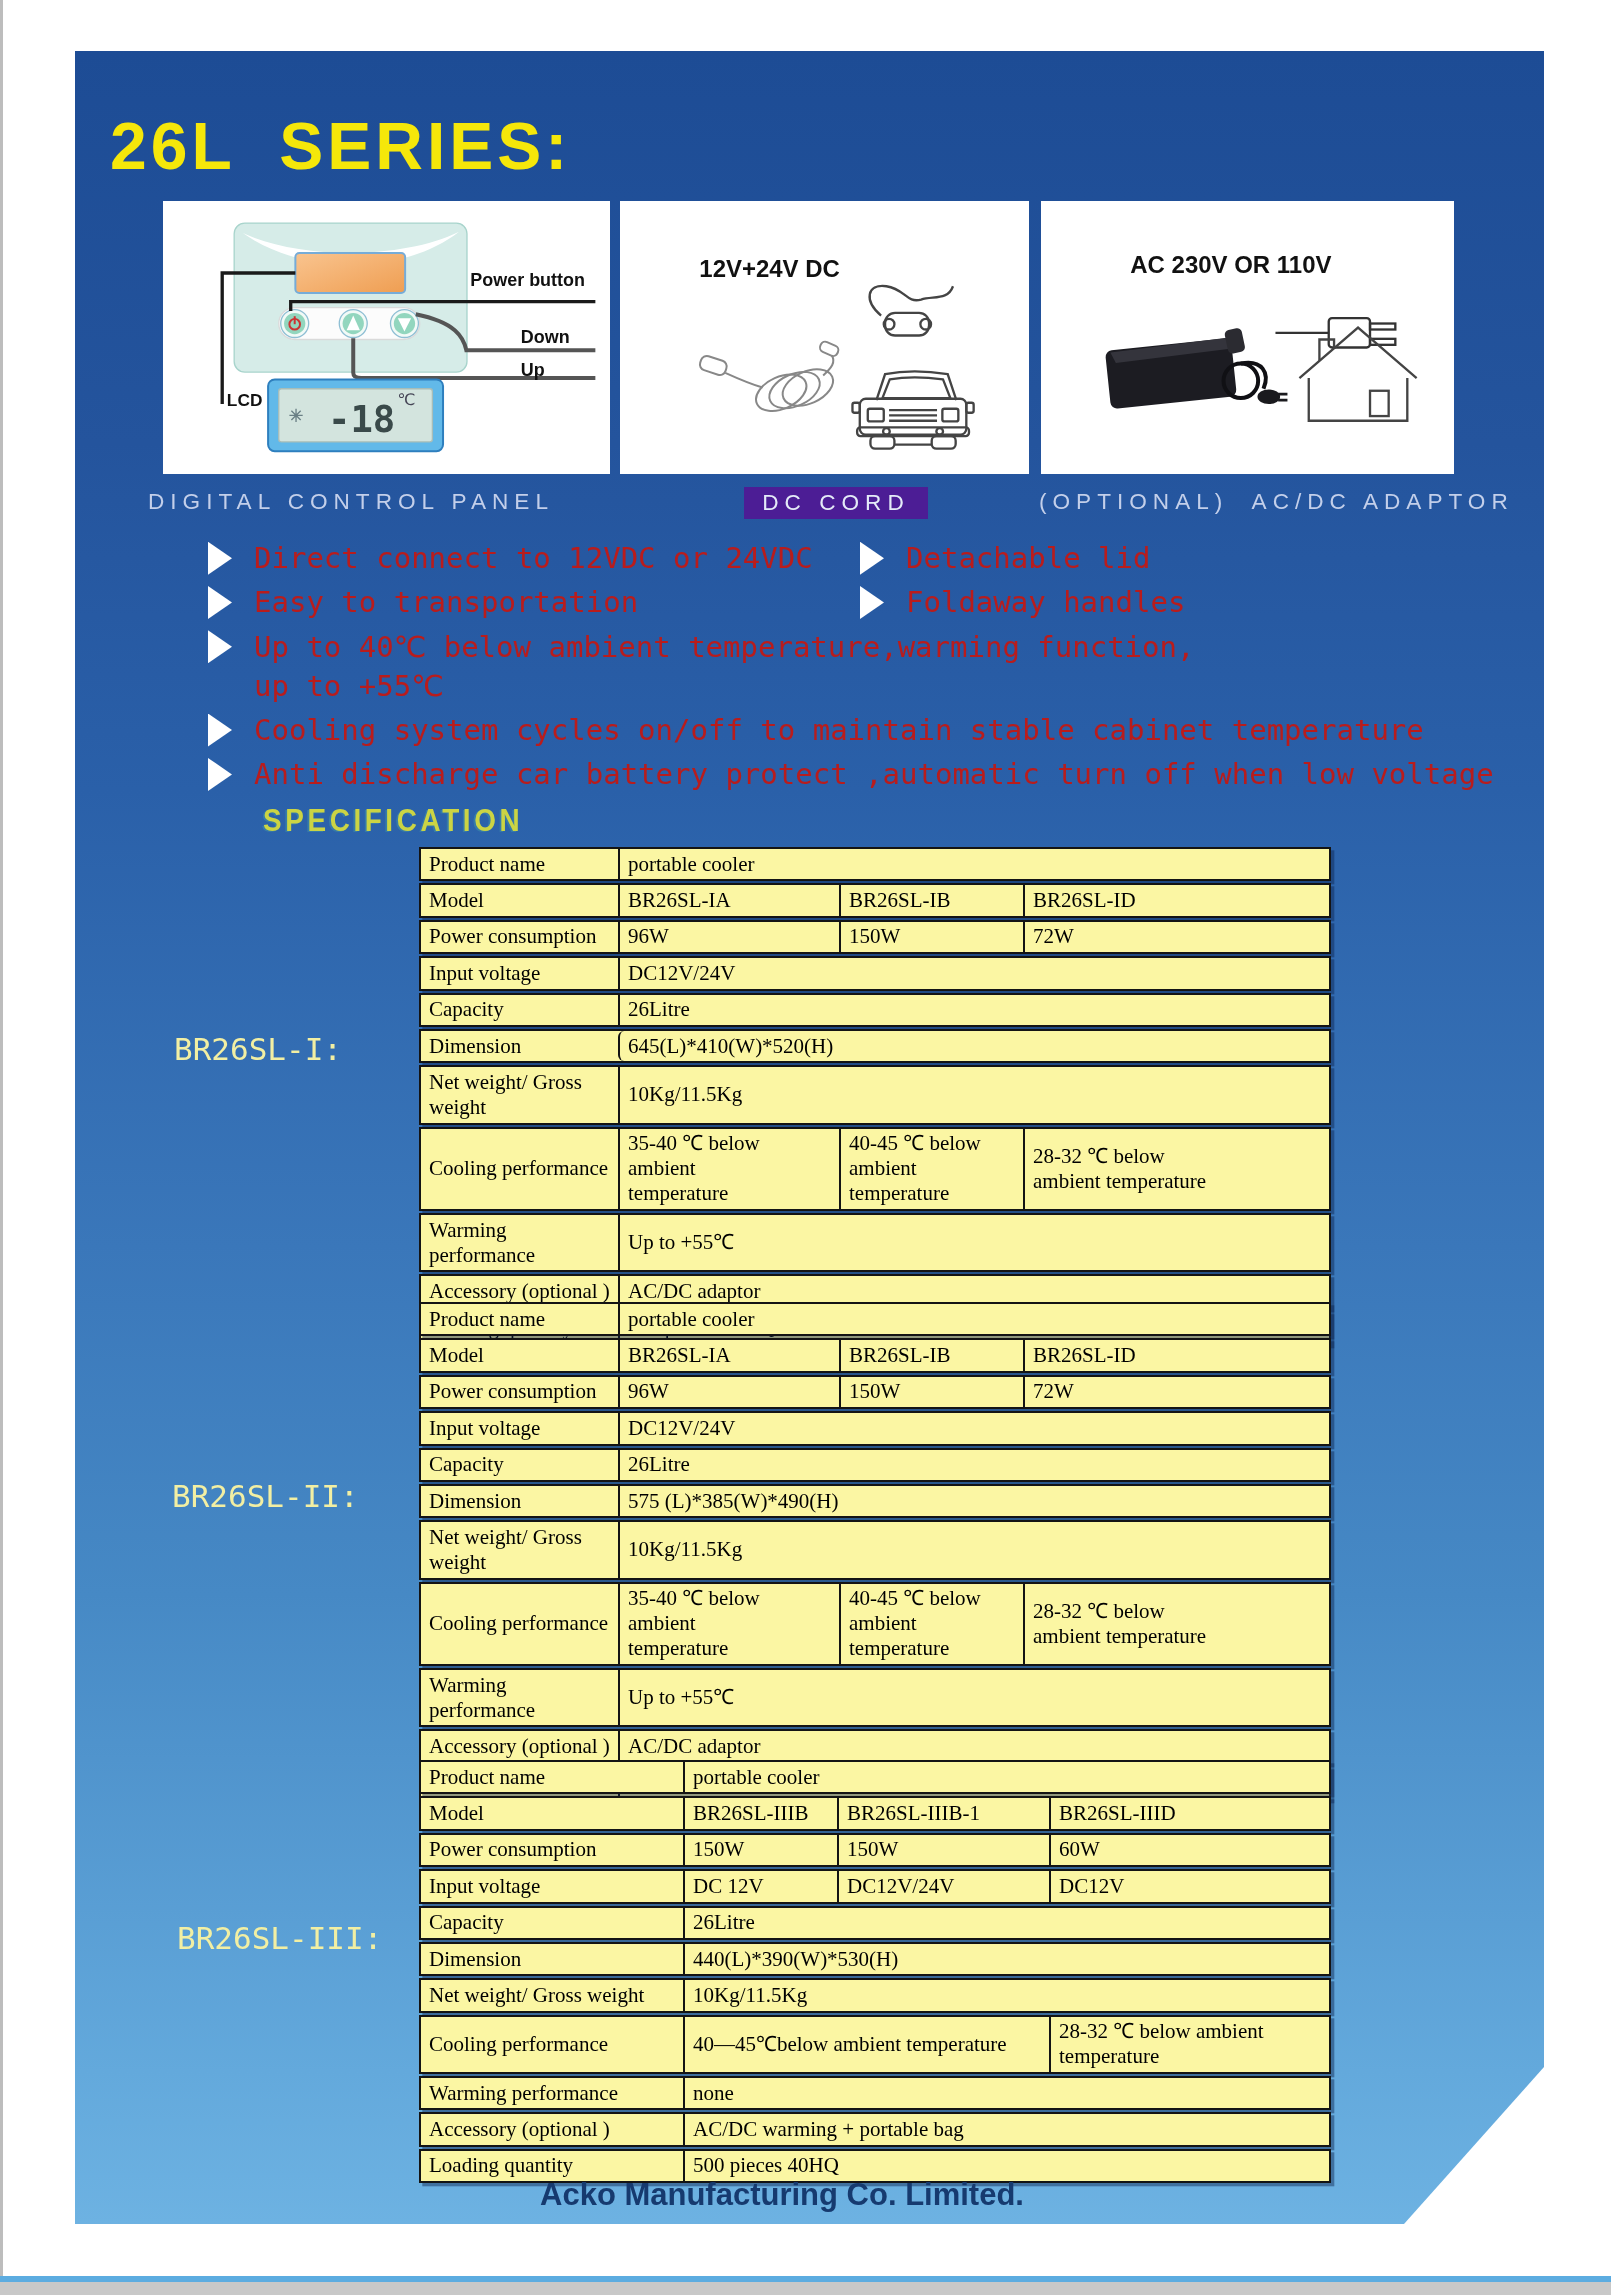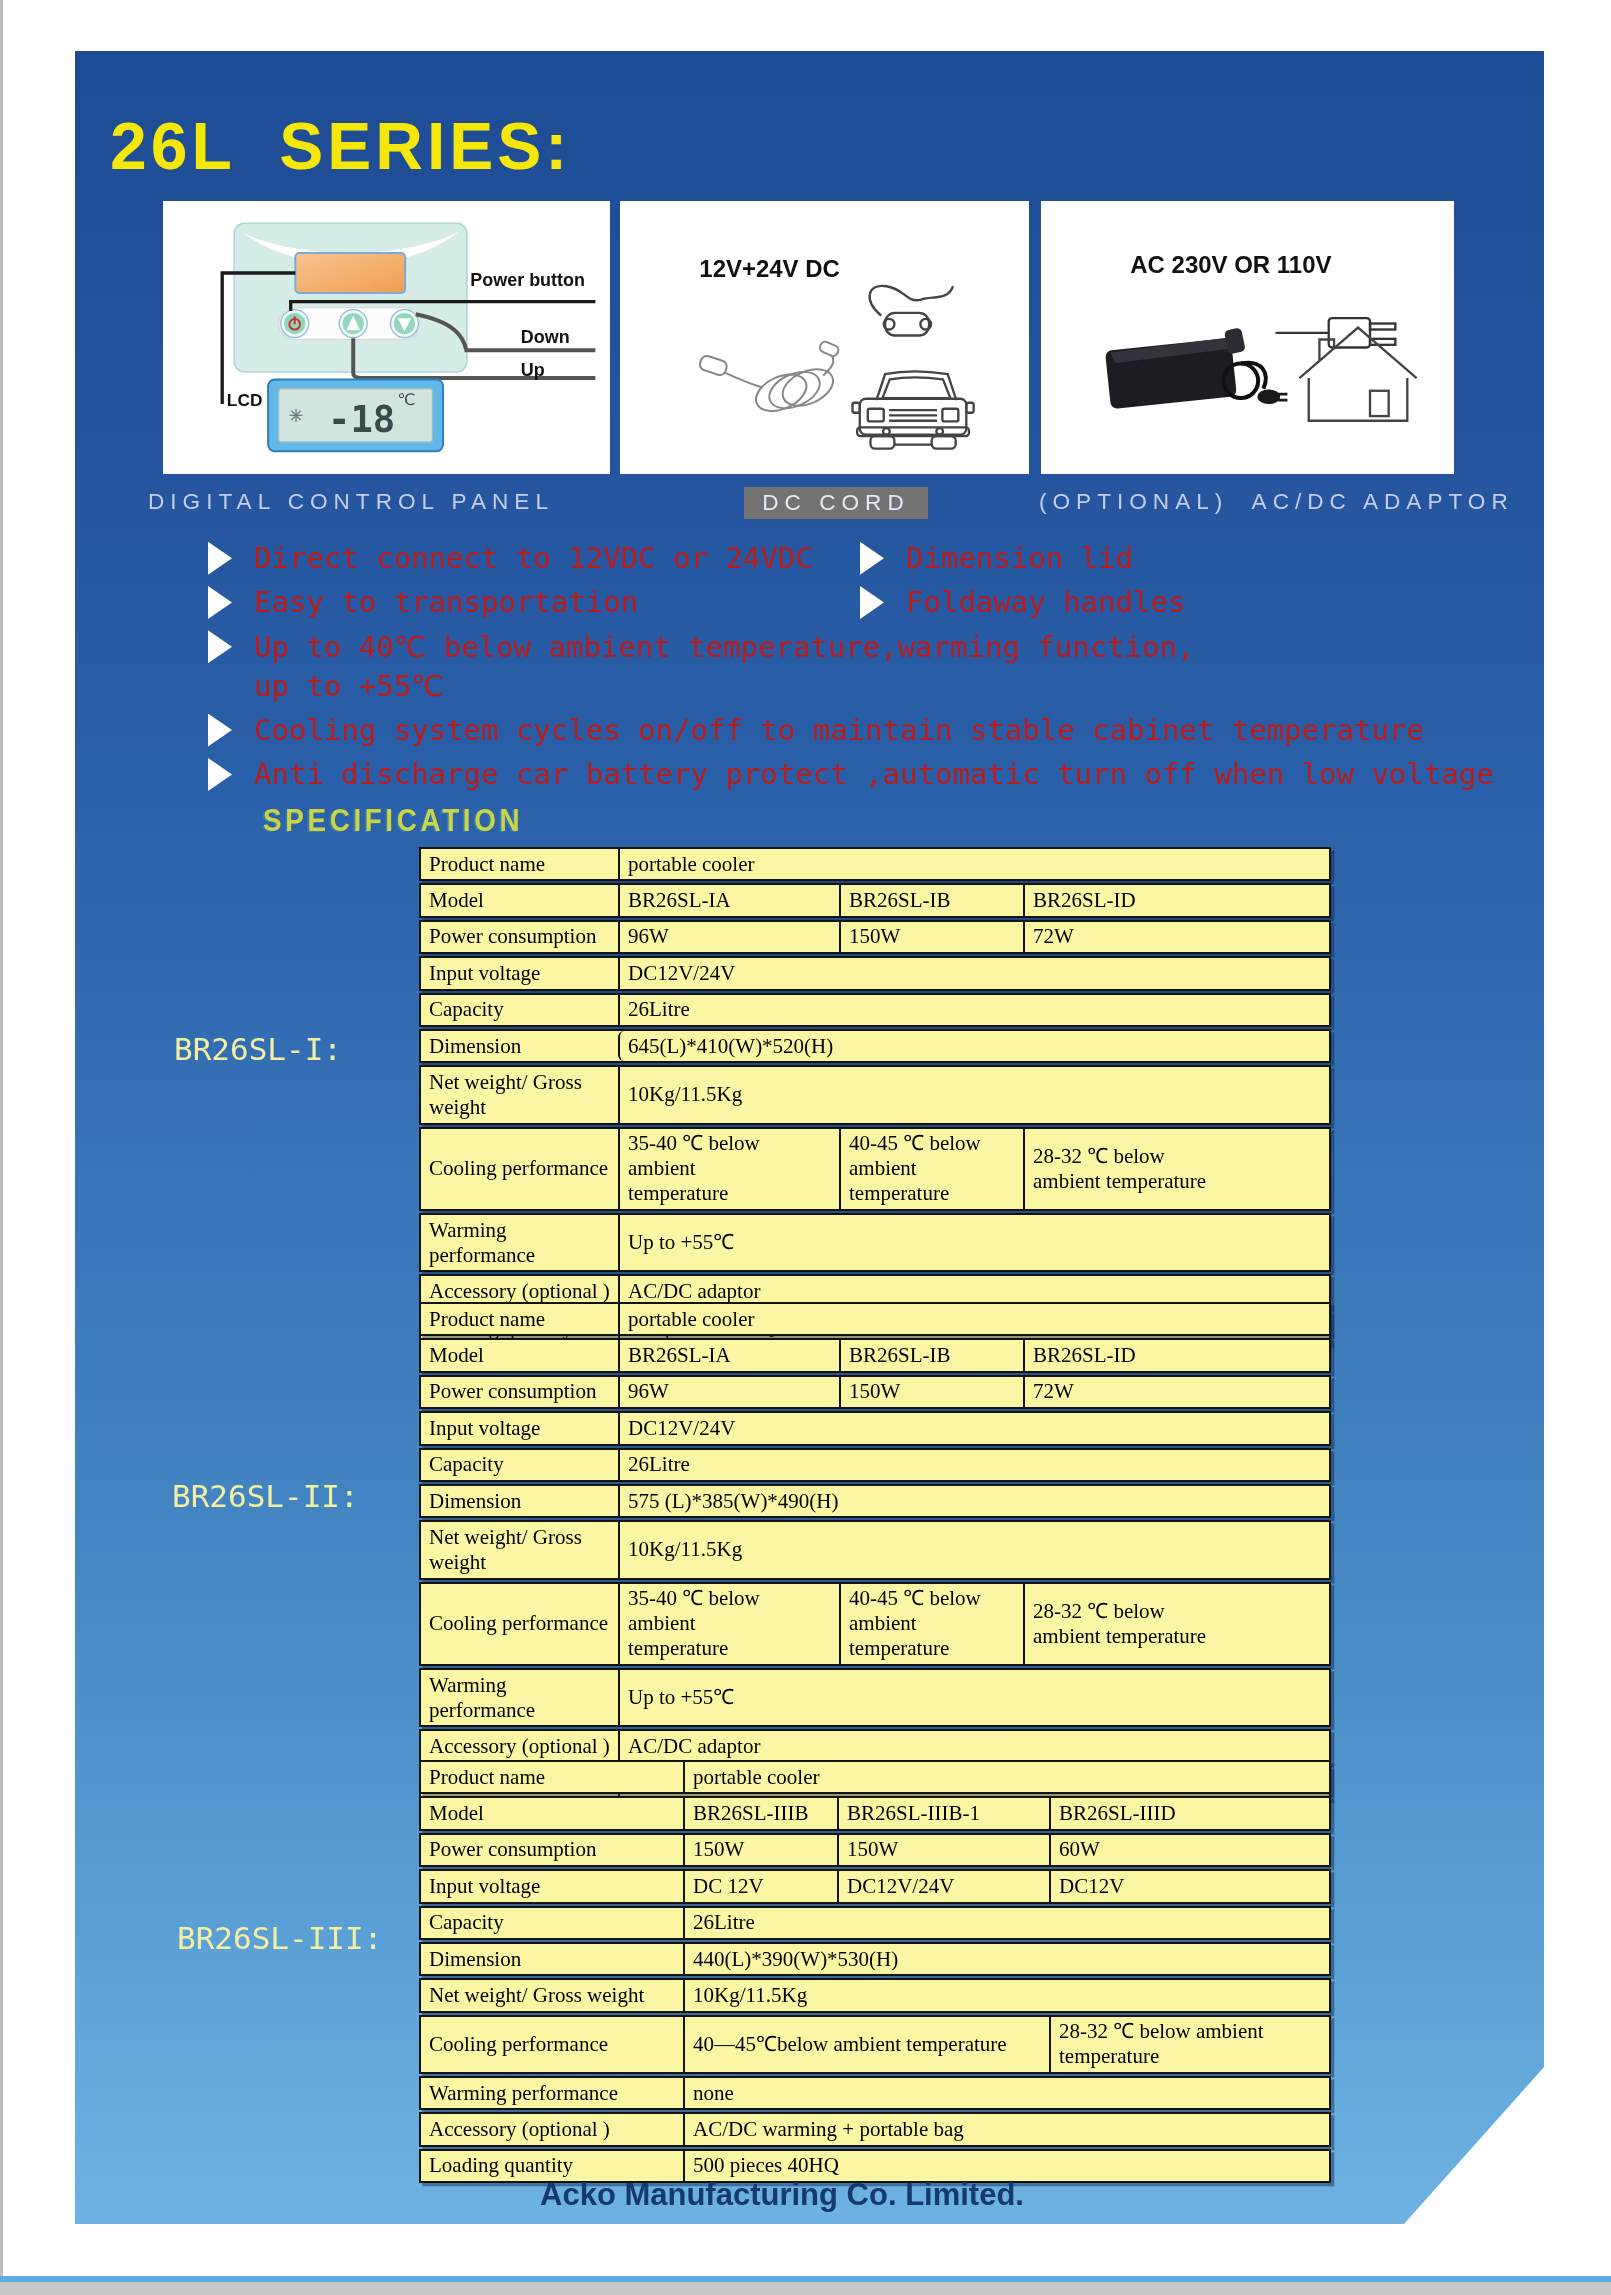--- a/index.html
+++ b/index.html
@@ -12,21 +12,21 @@
     clip-path:polygon(0 0,1469px 0,1469px 2016px,1329px 2173px,0 2173px);}
   .title{position:absolute;left:110px;top:113px;font-size:66px;line-height:67px;font-weight:800;
     color:#F5E70A;letter-spacing:4px;white-space:pre;}
   
   .panel{position:absolute;top:201px;height:273px;background:#ffffff;}
   .panel svg{display:block;width:100%;height:100%;}
   .p1{left:163px;width:447px;}
   .p2{left:620px;width:409px;}
   .p3{left:1041px;width:413px;}
   .caption{position:absolute;top:489px;font-size:22.6px;letter-spacing:6px;color:#C3CFEA;white-space:pre;}
-  .dc-box{position:absolute;left:744px;top:487px;width:184px;height:32px;background:#737373;
+  .dc-box{position:absolute;left:744px;top:487px;width:184px;height:32px;background:#4c1d95;
     display:flex;align-items:center;justify-content:center;}
   .dc-box .caption-in{font-size:22.6px;letter-spacing:6px;color:#E4EBF8;white-space:pre;}
   
   .bullets{position:absolute;display:flex;flex-direction:column;}
   #features-left{left:208px;top:539px;}
   #features-right{left:860px;top:539px;}
   .brow{display:flex;align-items:flex-start;margin-bottom:5.3px;}
   .arrow{flex:0 0 24px;width:24px;height:33px;margin-top:2.7px;margin-right:22px;background:#ffffff;
     clip-path:polygon(0 0,100% 50%,0 100%);}
   .btxt{font-family:"DejaVu Sans Mono","DejaVu Sans",monospace;font-size:29px;line-height:39px;
@@ -193,21 +193,21 @@
         <div class="btxt">Cooling system cycles on/off to maintain stable cabinet temperature</div>
       </div>
       <div class="brow">
         <span class="arrow"></span>
         <div class="btxt">Anti discharge car battery protect ,automatic turn off when low voltage</div>
       </div>
     </div>
   <div class="bullets" id="features-right">
       <div class="brow">
         <span class="arrow"></span>
-        <div class="btxt">Dimension lid</div>
+        <div class="btxt">Detachable lid</div>
       </div>
       <div class="brow">
         <span class="arrow"></span>
         <div class="btxt">Foldaway handles</div>
       </div>
     </div>
 
   <div class="spec">SPECIFICATION</div>
 
   <div class="sec-label sl1">BR26SL-I:</div>

